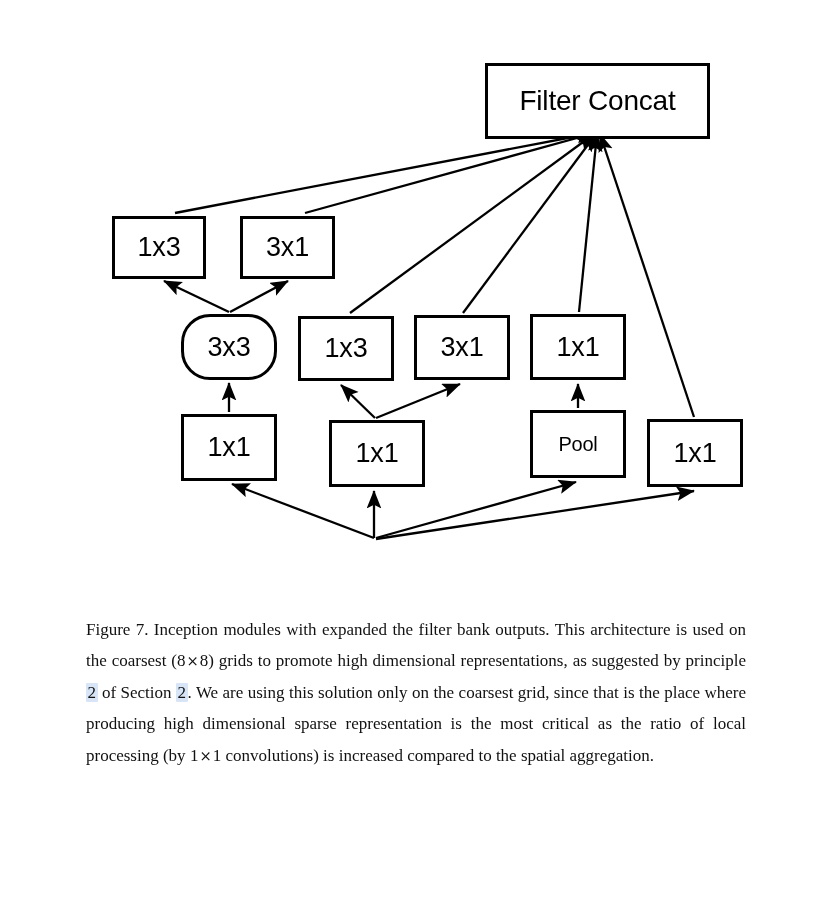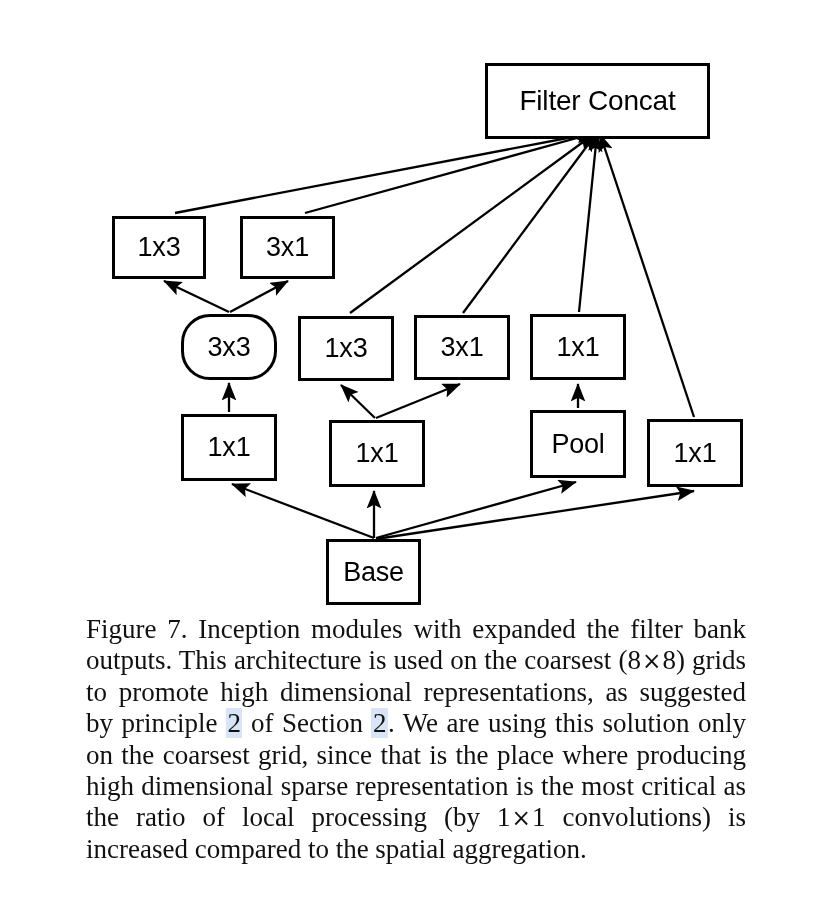--- a/index.html
+++ b/index.html
@@ -51,21 +51,21 @@
     white-space: nowrap;
   }
 
   
   #caption {
     position: absolute;
     left: 86px;
     top: 614px;
     width: 660px;
     font-family: "Liberation Serif", "DejaVu Serif", serif;
-    font-size: 27px;
+    font-size: 17px;
     line-height: 31.4px;
     color: #111111;
     text-align: justify;
     text-align-last: left;
     hyphens: none;
   }
   #caption p {
     margin: 0;
   }
   .mathy {
@@ -153,31 +153,28 @@
     </div>
 
     <div class="node-box" style="left:181px; top:414px; width:96px; height:67px; font-size:27px;">
       <span class="node-label">1x1</span>
     </div>
 
     <div class="node-box" style="left:329px; top:420px; width:96px; height:67px; font-size:27px;">
       <span class="node-label">1x1</span>
     </div>
 
-    <div class="node-box" style="left:530px; top:410px; width:96px; height:68px; font-size:27px;">
+    <div class="node-box" style="left:530px; top:410px; width:96px; height:68px; font-size:20px;">
       <span class="node-label">Pool</span>
     </div>
 
     <div class="node-box" style="left:647px; top:419px; width:96px; height:68px; font-size:27px;">
       <span class="node-label">1x1</span>
     </div>
 
-    <div class="node-box" style="left:326px; top:539px; width:95px; height:66px; font-size:27px;">
-      <span class="node-label">Base</span>
-    </div>
 
   </div>
 
   <div id="caption">
     <p>
       <span>Figure 7. Inception modules with expanded the filter bank outputs. This architecture is used on the coarsest (</span><span class="mathy">8</span><span class="xsym">×</span><span class="mathy">8</span><span>) grids to promote high dimensional representations, as suggested by principle </span><a href="#" class="ref-link">2</a><span> of Section </span><a href="#" class="ref-link">2</a><span>.  We are using this solution only on the coarsest grid, since that is the place where producing high dimensional sparse representation is the most critical as the ratio of local processing (by </span><span class="mathy">1</span><span class="xsym">×</span><span class="mathy">1</span><span> convolutions) is increased compared to the spatial aggregation.</span>
     </p>
   </div>
 
 </div>

